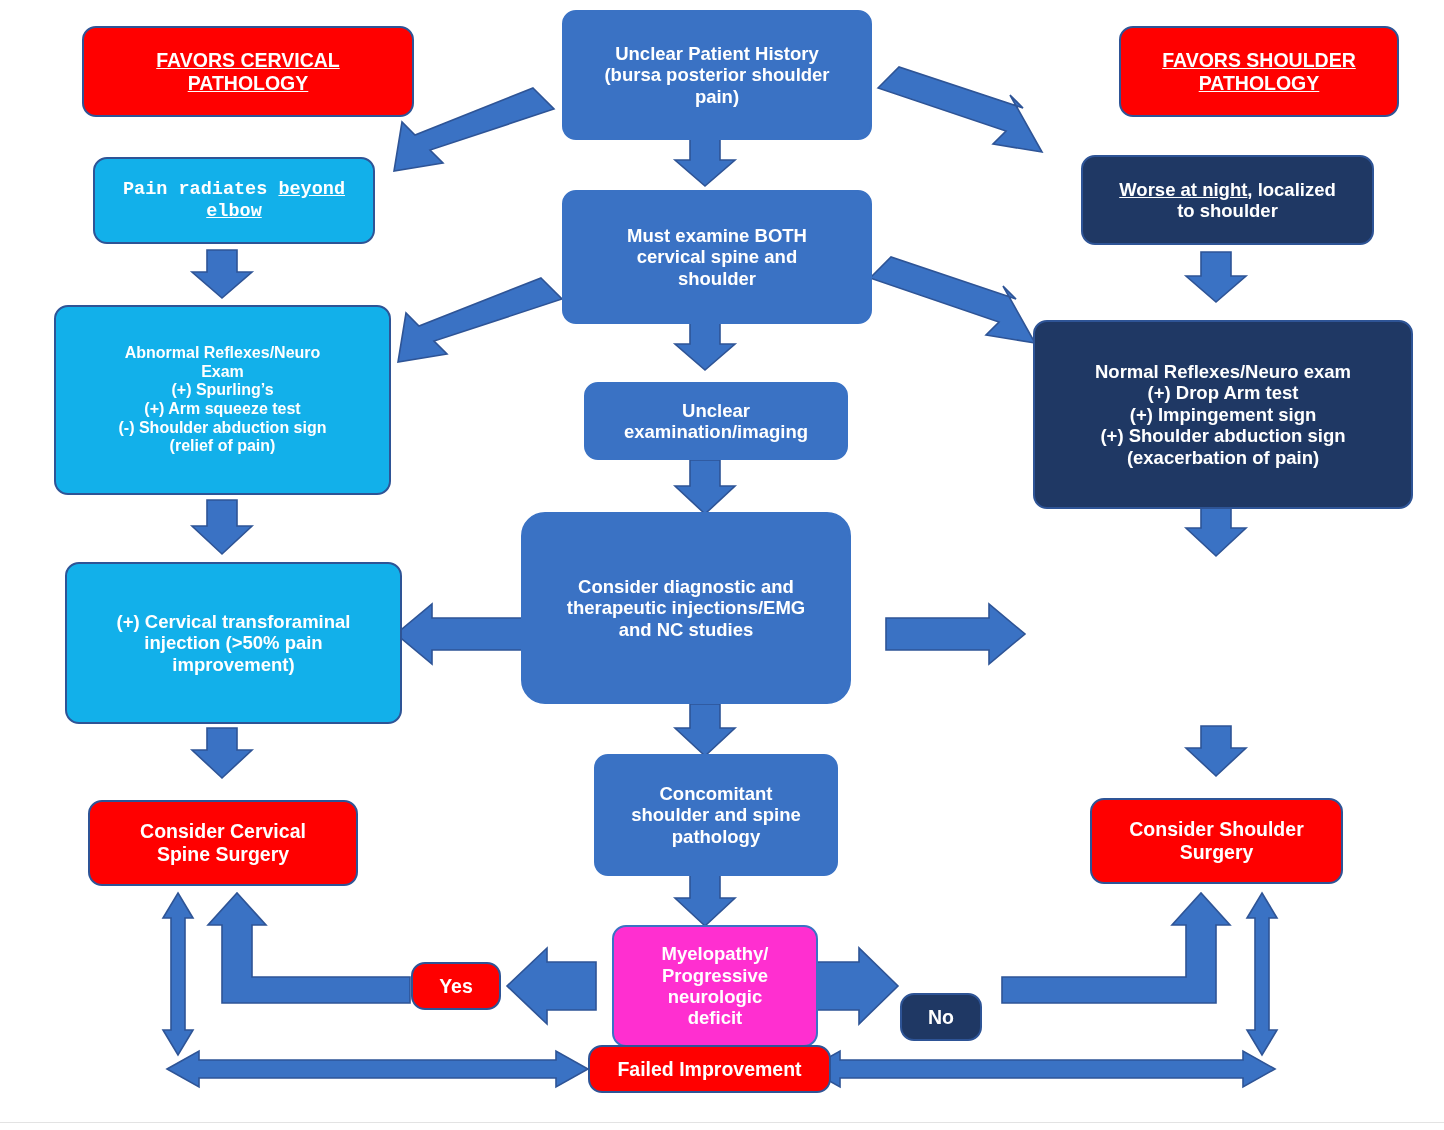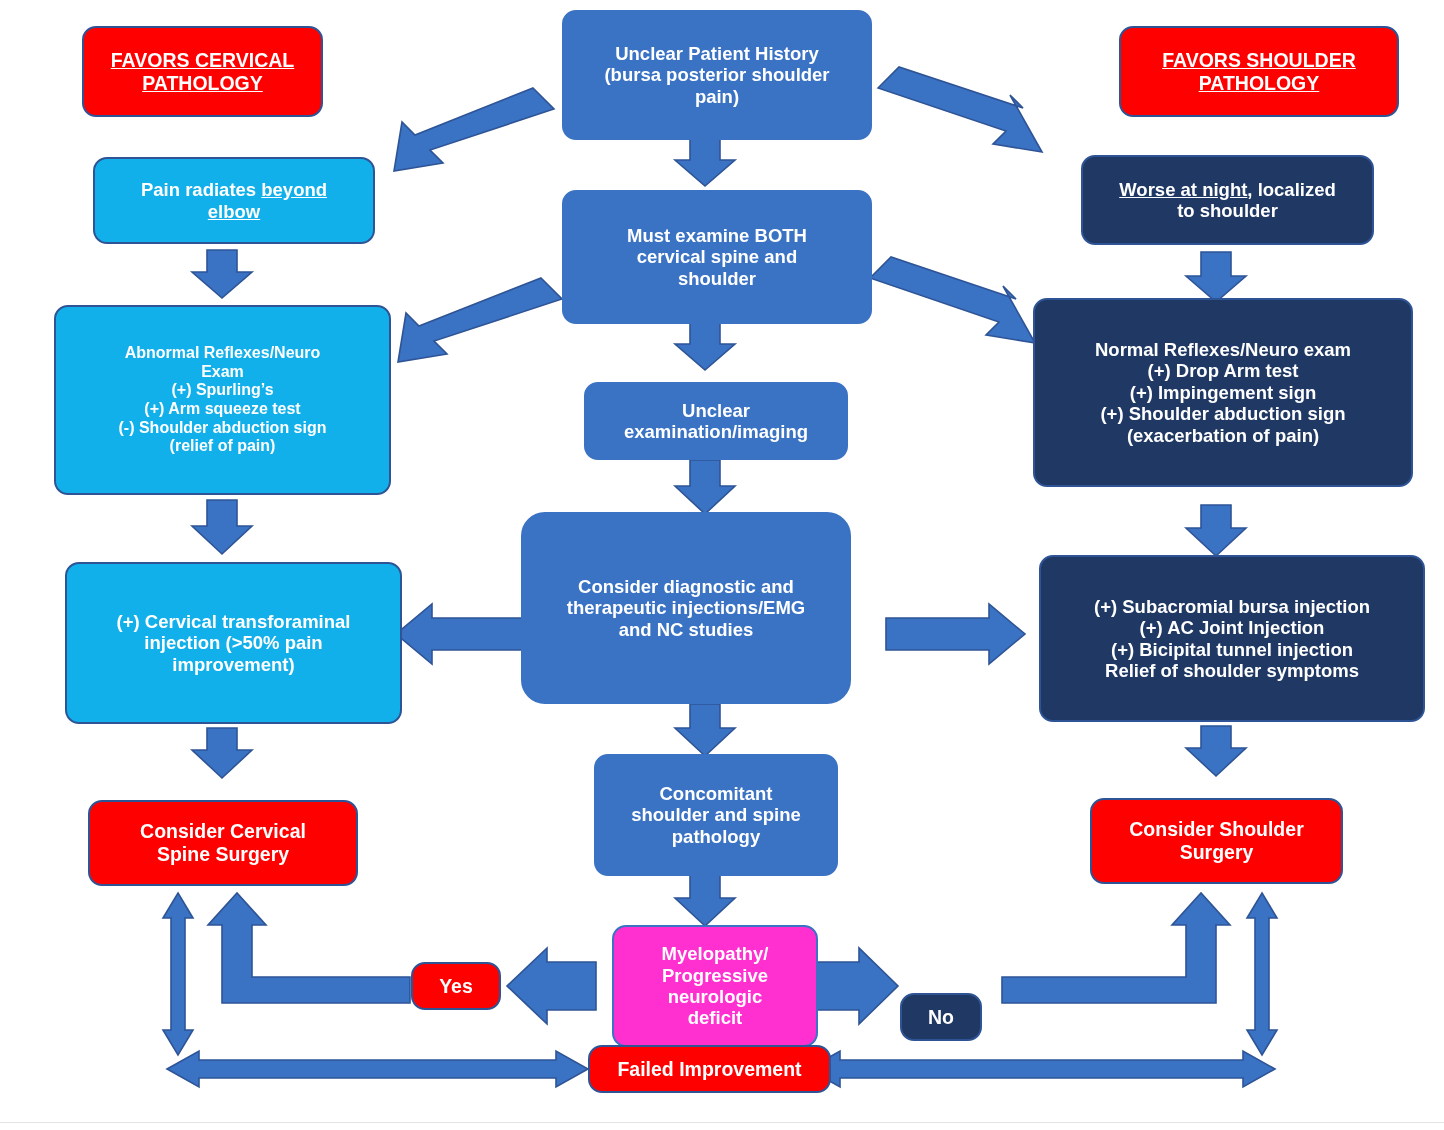--- a/index.html
+++ b/index.html
@@ -88,25 +88,25 @@
 
     <polygon class="ar" points="178,893 193,918 185,918 185,1030 193,1030 178,1055 163,1030 171,1030 171,918 163,918"></polygon>
 
     <polygon class="ar" points="1262,893 1277,918 1269,918 1269,1030 1277,1030 1262,1055 1247,1030 1255,1030 1255,918 1247,918"></polygon>
 
     <polygon class="ar" points="167,1069 199,1051 199,1060 556,1060 556,1051 588,1069 556,1087 556,1078 199,1078 199,1087"></polygon>
 
     <polygon class="ar" points="1275,1069 1243,1051 1243,1060 840,1060 840,1051 808,1069 840,1087 840,1078 1243,1078 1243,1087"></polygon>
   </svg>
 
-  <div class="node c-red fs19" style="left:82px;top:26px;width:241px;height:91px;justify-content:flex-end;">
+  <div class="node c-red fs19" style="left:82px;top:26px;width:332px;height:91px;justify-content:flex-end;">
     <span class="txt"><span class="u">FAVORS CERVICAL</span><br><span class="u">PATHOLOGY</span></span>
   </div>
 
-  <div class="node c-lblue fs18" style="left:82px;top:157px;width:282px;height:87px;">
+  <div class="node c-lblue fs18" style="left:82px;top:157px;width:282px;height:87px;font-family:Liberation Mono, monospace;">
     <span class="txt"><span>Pain radiates </span><span class="u">beyond</span><br><span class="u">elbow</span></span>
   </div>
 
   <div class="node c-lblue fs17" style="left:54px;top:305px;width:337px;height:190px;">
     <span class="txt"><span>Abnormal Reflexes/Neuro</span><br><span>Exam</span><br><span>(+) Spurling’s</span><br><span>(+) Arm squeeze test</span><br><span>(-) Shoulder abduction sign</span><br><span>(relief of pain)</span></span>
   </div>
 
   <div class="node c-lblue fs18" style="left:54px;top:562px;width:337px;height:162px;">
     <span class="txt"><span>(+) Cervical transforaminal</span><br><span>injection (&gt;50% pain</span><br><span>improvement)</span></span>
   </div>
@@ -152,26 +152,23 @@
   </div>
 
   <div class="node c-red fs19" style="left:1077px;top:26px;width:280px;height:91px;margin-left:42px;">
     <span class="txt"><span class="u">FAVORS SHOULDER</span><br><span class="u">PATHOLOGY</span></span>
   </div>
 
   <div class="node c-navy fs18" style="left:1070px;top:155px;width:293px;height:90px;justify-content:center;">
     <span class="txt"><span class="u">Worse at night</span><span>, localized</span><br><span>to shoulder</span></span>
   </div>
 
-  <div class="node c-navy fs18" style="left:1022px;top:298px;width:380px;height:189px;">
+  <div class="node c-navy fs18" style="left:1022px;top:320px;width:380px;height:189px;">
     <span class="txt"><span>Normal Reflexes/Neuro exam</span><br><span>(+) Drop Arm test</span><br><span>(+) Impingement sign</span><br><span>(+) Shoulder abduction sign</span><br><span>(exacerbation of pain)</span></span>
   </div>
 
-  <div class="node c-navy fs18" style="left:1028px;top:555px;width:386px;height:167px;">
-    <span class="txt"><span>(+) Subacromial bursa injection</span><br><span>(+) AC Joint Injection</span><br><span>(+) Bicipital tunnel injection</span><br><span>Relief of shoulder symptoms</span></span>
-  </div>
 
   <div class="node c-red fs19" style="left:1090px;top:798px;width:253px;height:86px;">
     <span class="txt"><span>Consider Shoulder</span><br><span>Surgery</span></span>
   </div>
 
   <div class="bottom-rule"></div>
 </div>
 
 </body></html>

